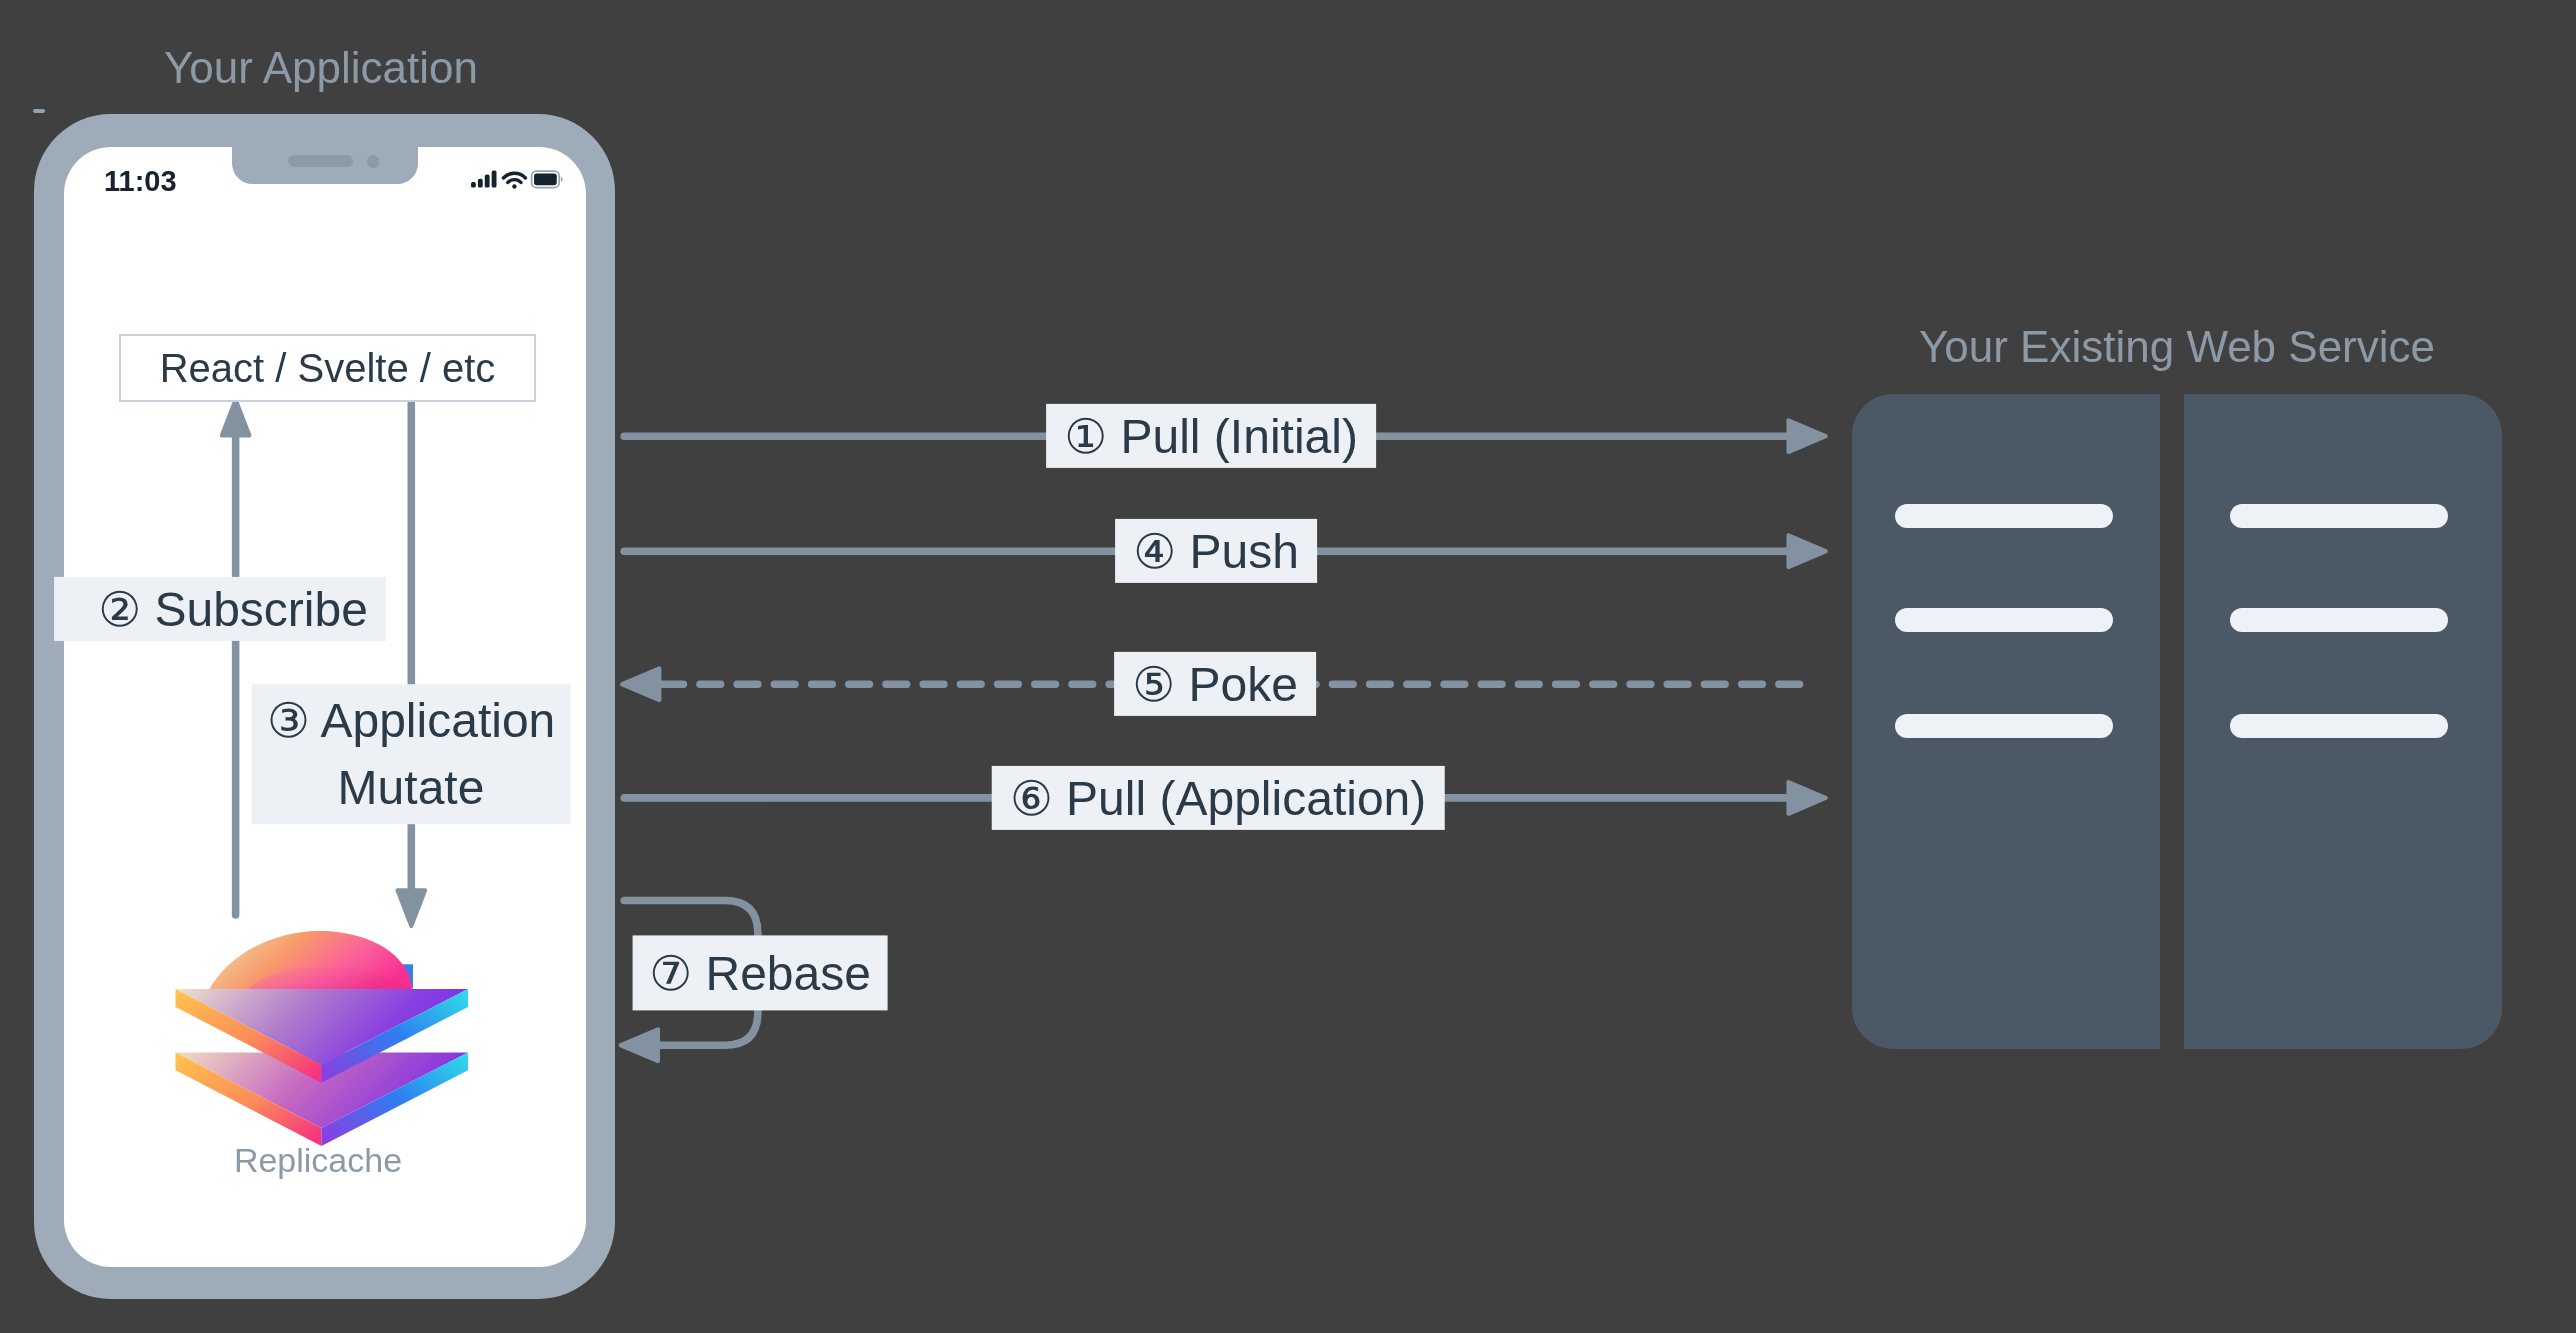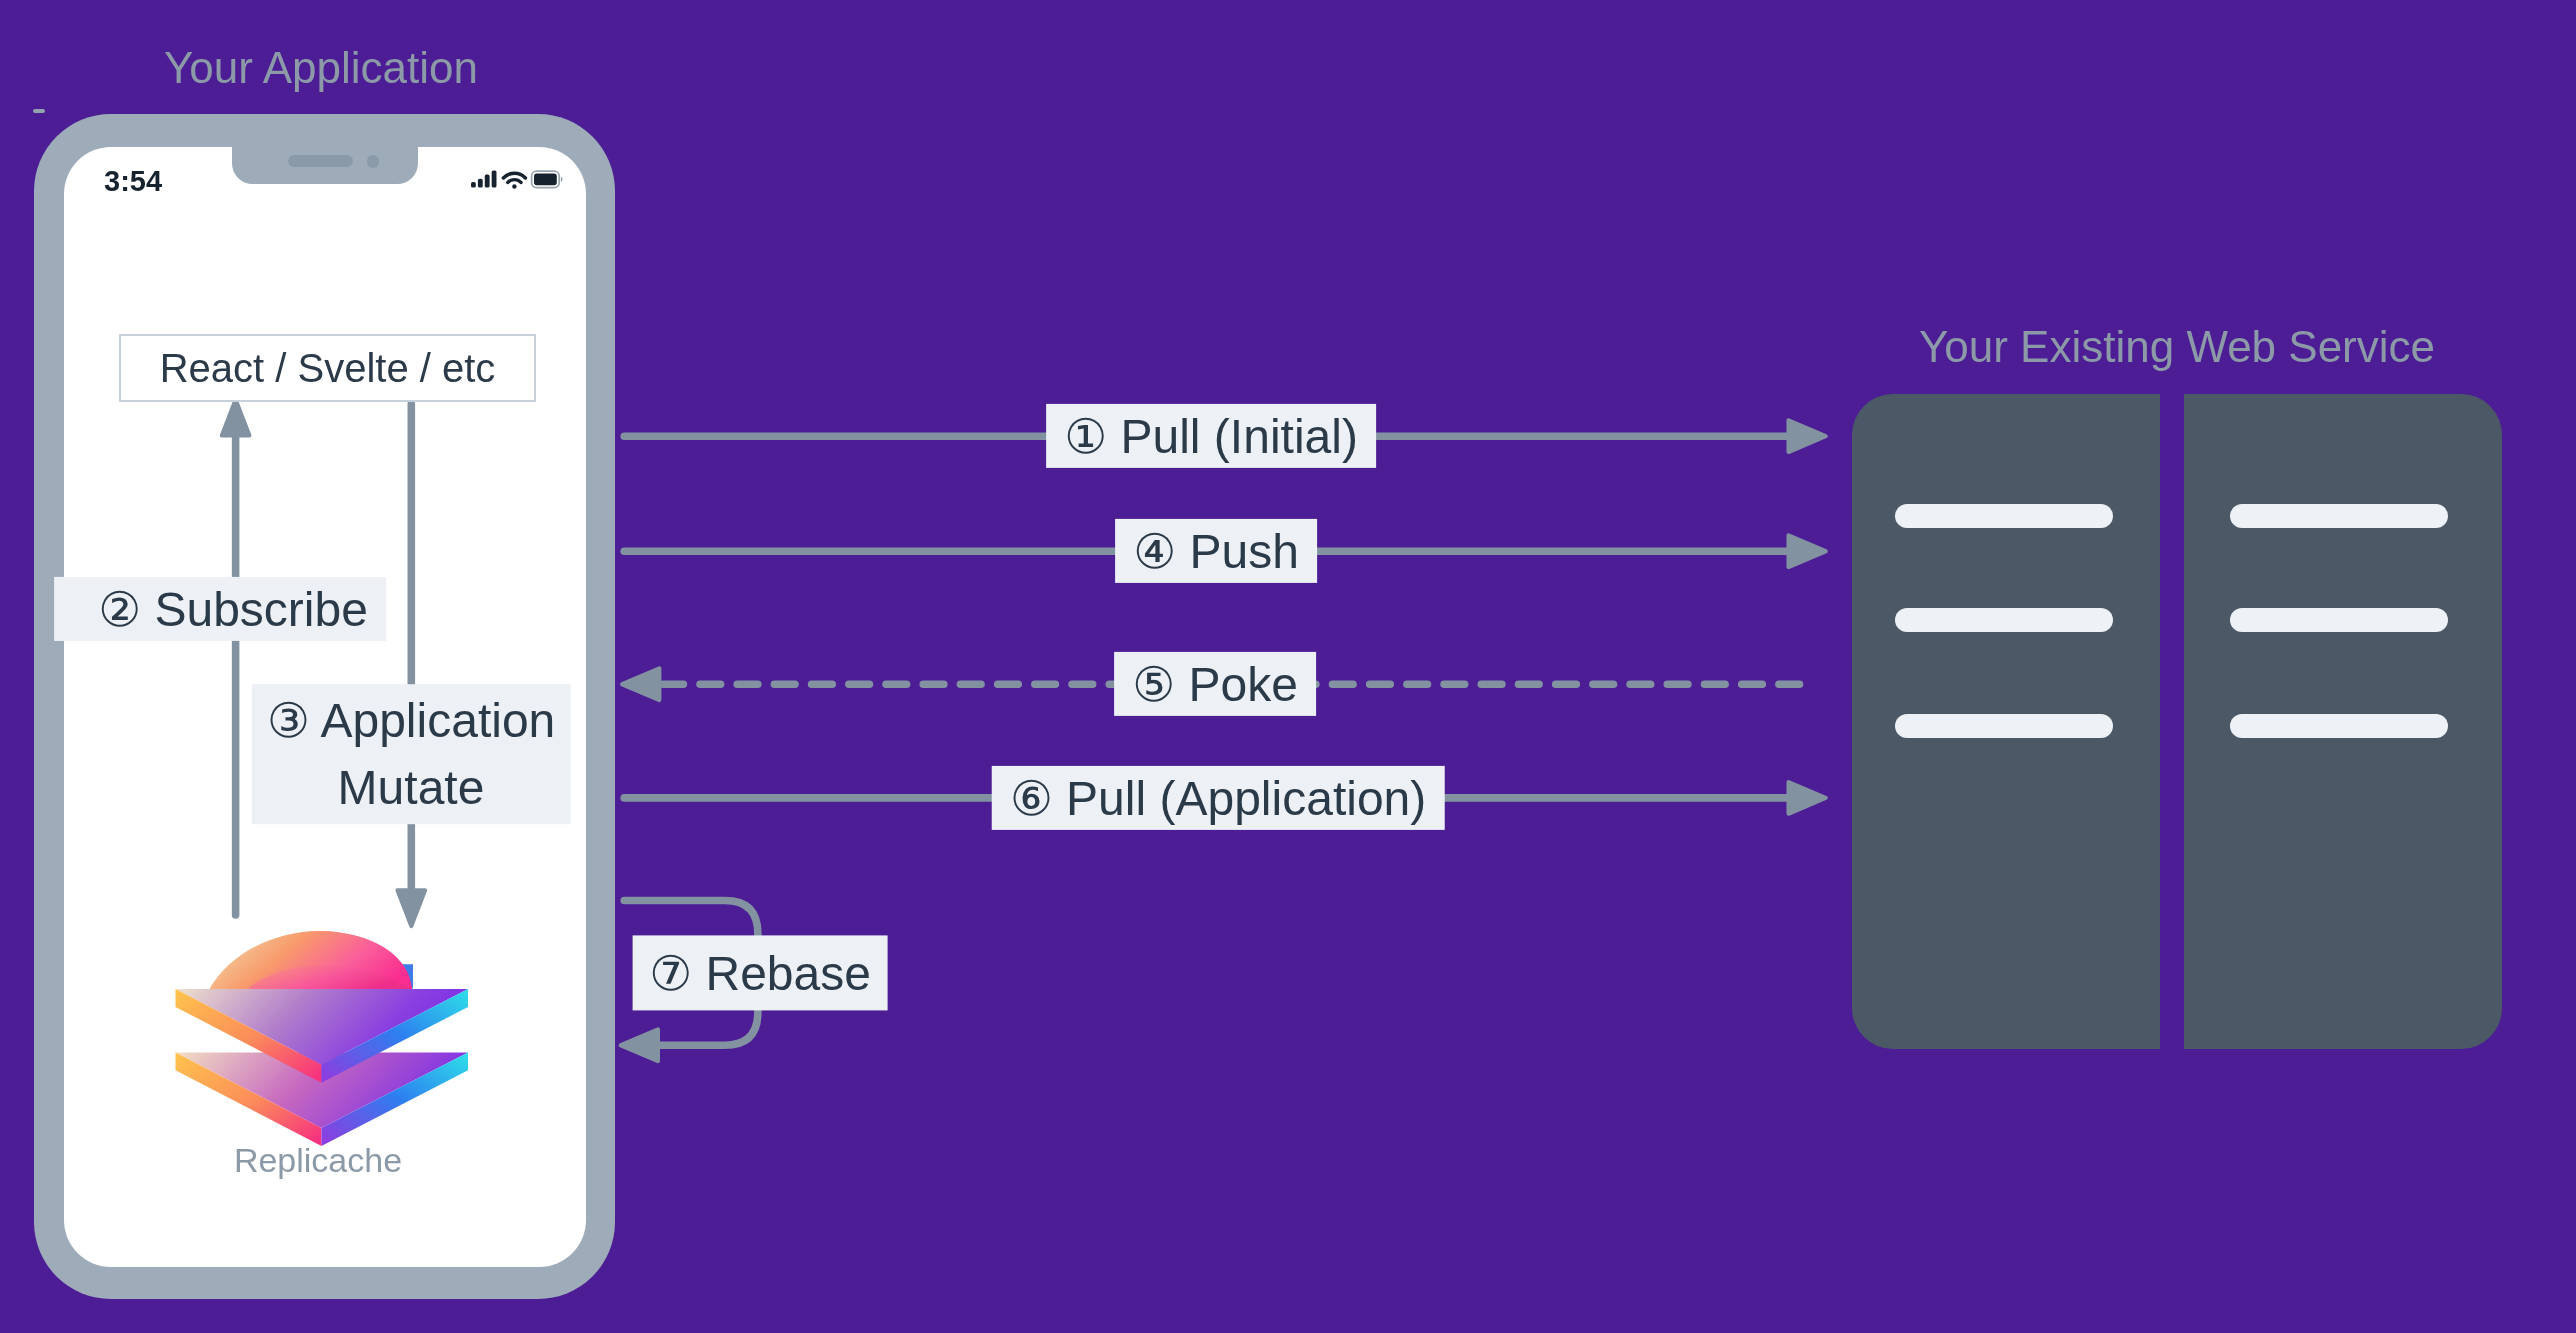--- a/index.html
+++ b/index.html
@@ -5,21 +5,21 @@
   html, body {
     margin: 0; padding: 0;
     width: 100%; height: 100%;
     overflow: hidden;
     background: #EDF1F6;
     font-family: "Liberation Sans", "DejaVu Sans", sans-serif;
   }
   #canvas {
     position: relative;
     width: 2576px; height: 1334px;
-    background: #4c1d95;
+    background: #404040;
     transform-origin: 0 0;
   }
 
   
   .section-title {
     position: absolute;
     transform: translate(-50%, -50%);
     font-size: 44px;
     letter-spacing: 0px;
     color: #8C9AA8;
@@ -162,21 +162,21 @@
   <div class="section-title" style="left:321px; top:68px;">Your Application</div>
 
   <div class="section-title" style="left:2177px; top:347px;">Your Existing Web Service</div>
 
   <div class="phone">
     <div class="screen">
       <div class="notch">
         <div class="speaker"></div>
         <div class="camera"></div>
       </div>
-      <div class="status-time">3:54</div>
+      <div class="status-time">11:03</div>
       <svg class="status-icons" viewBox="0 0 135 30">
         <g fill="#16222E">
           <rect x="0" y="19" width="7" height="8" rx="2.5"></rect>
           <rect x="10" y="14" width="7" height="13" rx="2.5"></rect>
           <rect x="20" y="8" width="7" height="19" rx="2.5"></rect>
           <rect x="30" y="2" width="7" height="25" rx="2.5"></rect>
         </g>
         <g fill="none" stroke="#16222E" stroke-width="5" stroke-linecap="round">
           <path d="M 47 13 A 22 22 0 0 1 79 13"></path>
           <path d="M 53.5 19.5 A 13 13 0 0 1 72.5 19.5"></path>

